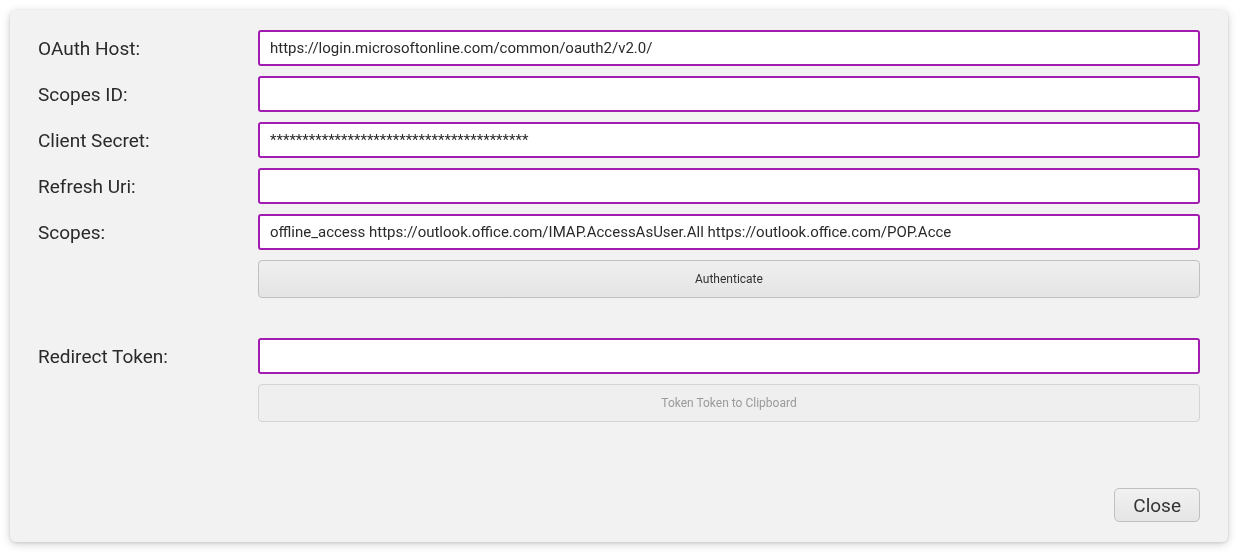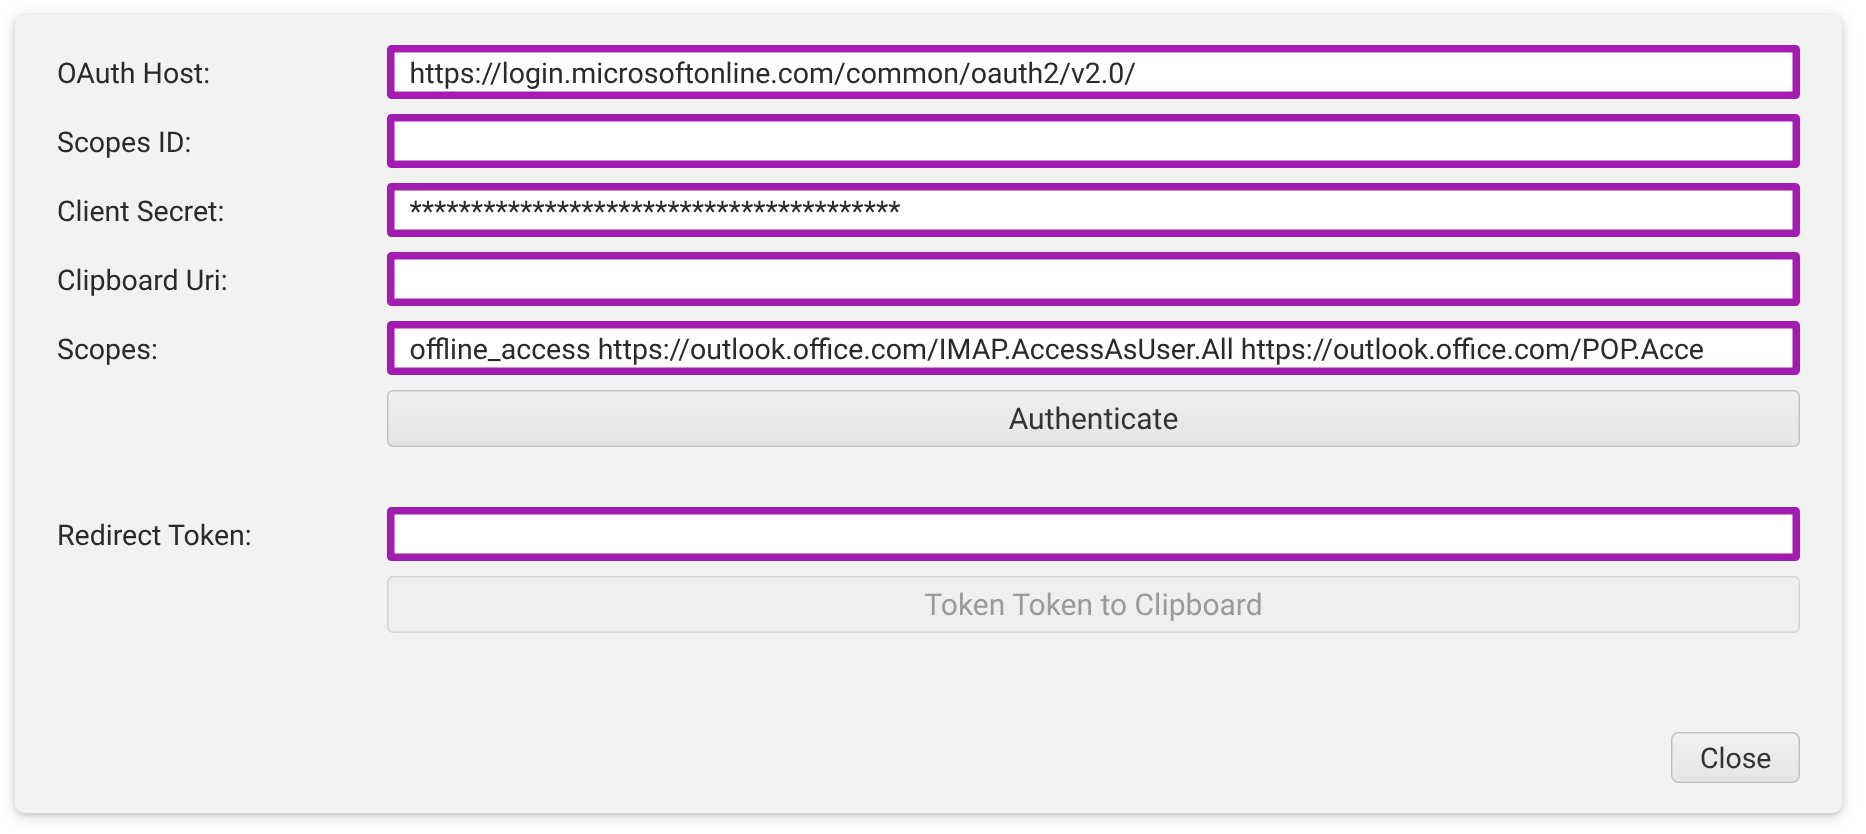--- a/index.html
+++ b/index.html
@@ -32,44 +32,44 @@
       width: 220px;
       flex-shrink: 0;
       font-size: 19px;
       color: #2a2a2a;
       text-align: left;
       padding-right: 10px;
     }
     .form-input {
       flex: 1;
       height: 36px;
-      border: 5px solid #a21caf;
+      border: 2px solid #a21caf;
       border-radius: 3px;
       background: #ffffff;
       padding: 4px 10px;
-      font-size: 19px;
+      font-size: 15px;
       color: #2a2a2a;
       font-family: inherit;
       outline: none;
     }
     .button-row {
       display: flex;
       margin-bottom: 10px;
     }
     .button-row .spacer {
       width: 220px;
       flex-shrink: 0;
     }
     .wide-button {
       flex: 1;
       height: 38px;
       border: 1px solid #c0c0c0;
       border-radius: 4px;
       background: linear-gradient(to bottom, #f0f0f0, #e4e4e4);
-      font-size: 20px;
+      font-size: 12px;
       color: #333333;
       cursor: pointer;
       font-family: inherit;
     }
     .wide-button.disabled {
       color: #9a9a9a;
       background: #efefef;
       border: 1px solid #d4d4d4;
       cursor: default;
     }
@@ -108,21 +108,21 @@
     <label class="form-label">Scopes ID:</label>
     <input type="text" class="form-input" value="" style="">
   </div>
 
   <div class="form-row">
     <label class="form-label">Client Secret:</label>
     <input type="text" class="form-input" value="****************************************" style="">
   </div>
 
   <div class="form-row">
-    <label class="form-label">Clipboard Uri:</label>
+    <label class="form-label">Refresh Uri:</label>
     <input type="text" class="form-input" value="" style="">
   </div>
 
   <div class="form-row">
     <label class="form-label">Scopes:</label>
     <input type="text" class="form-input" value="offline_access https://outlook.office.com/IMAP.AccessAsUser.All https://outlook.office.com/POP.Acce" style="">
   </div>
 
   <div class="button-row">
     <div class="spacer"></div>

